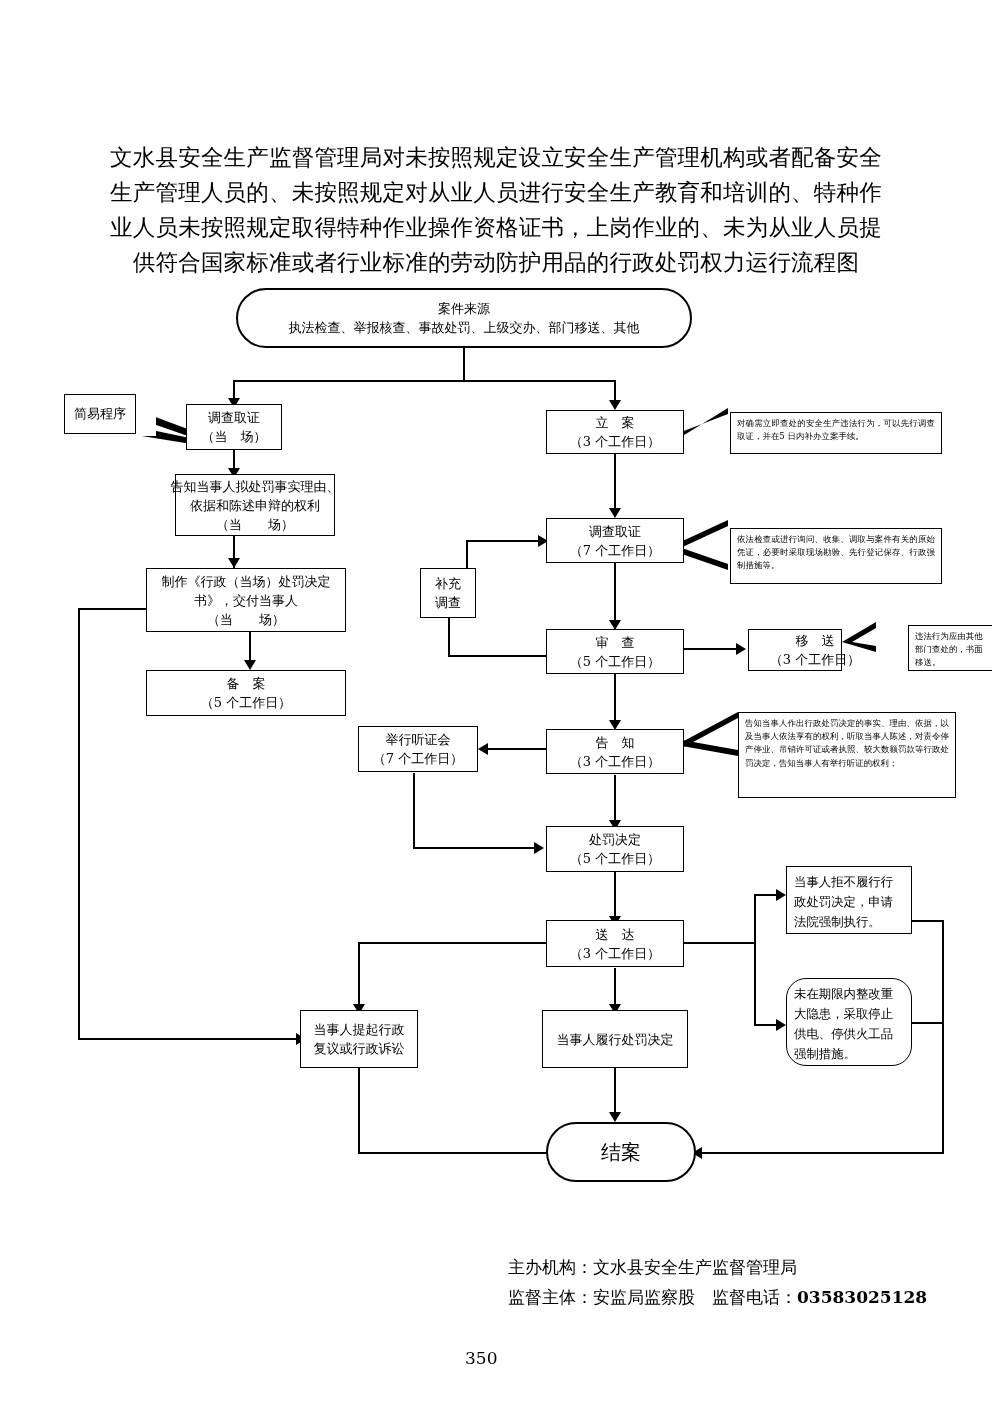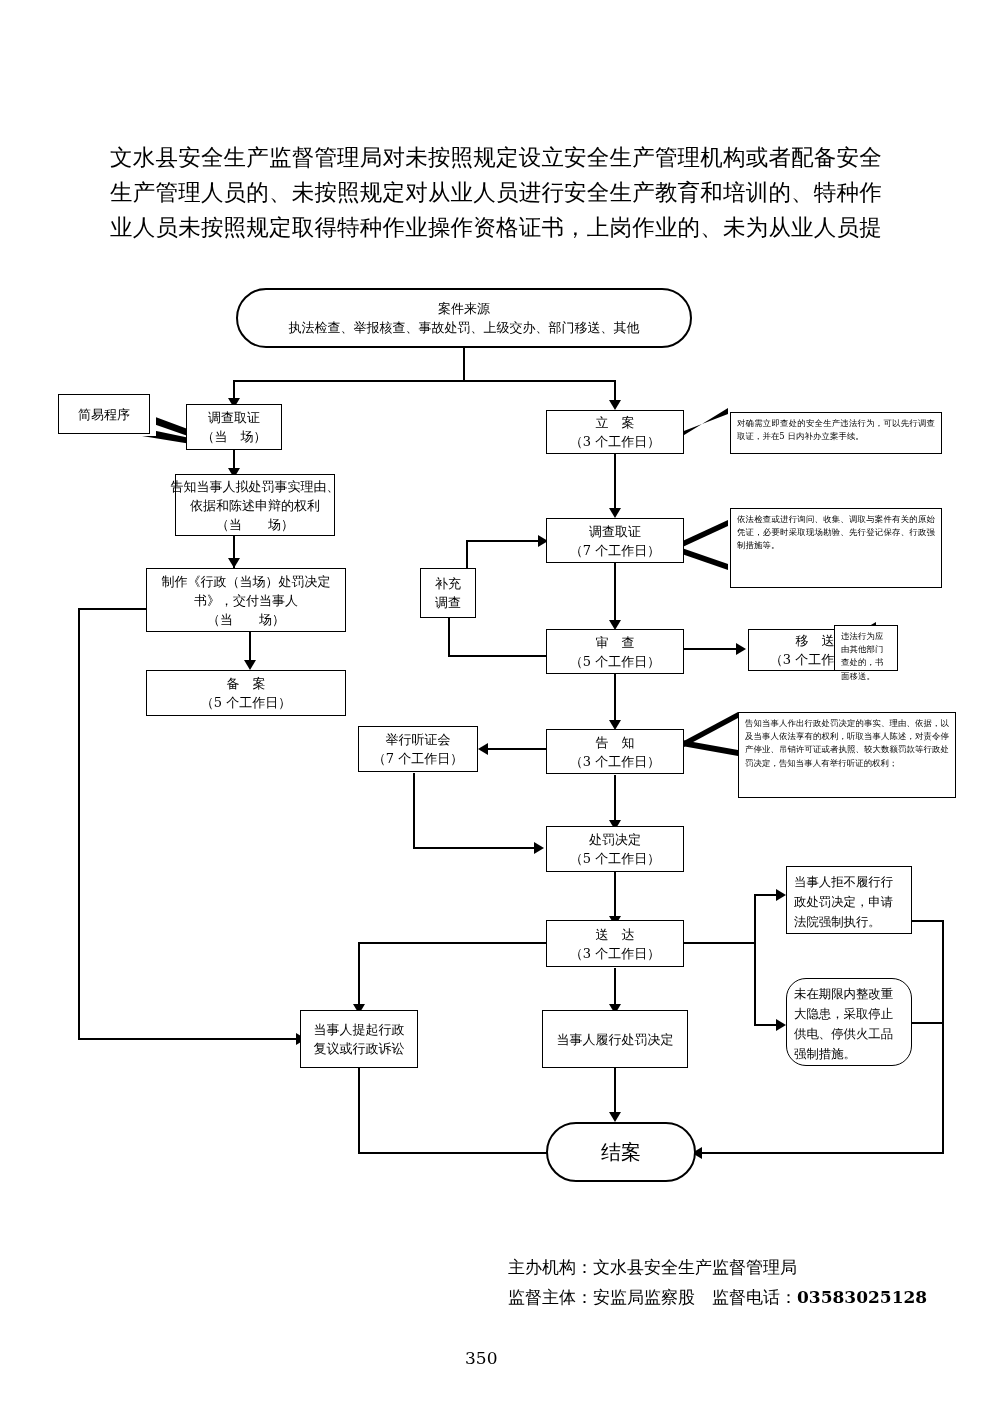--- a/index.html
+++ b/index.html
@@ -104,20 +104,21 @@
 </style>
 </head>
 <body>
 
 <div id="page">
 
   <div class="title">
     <div>文水县安全生产监督管理局对未按照规定设立安全生产管理机构或者配备安全</div>
     <div>生产管理人员的、未按照规定对从业人员进行安全生产教育和培训的、特种作</div>
     <div>业人员未按照规定取得特种作业操作资格证书，上岗作业的、未为从业人员提</div>
+    <div class="last">供符合国家标准或者行业标准的劳动防护用品的行政处罚权力运行流程图</div>
   </div>
 
   <div class="conn v" style="left:463px;top:348px;height:32px;"></div>
 
   <div class="conn h" style="left:233px;top:380px;width:383px;"></div>
 
   <div class="conn v" style="left:233px;top:380px;height:20px;"></div>
   <div class="arrow ad" style="left:228px;top:398px;"></div>
 
   <div class="conn v" style="left:614px;top:380px;height:22px;"></div>
@@ -219,21 +220,21 @@
     <polygon points="2,2 88,34 88,40 2,10" fill="#000"></polygon>
     <polygon points="2,18 88,36 88,40 2,26" fill="#000"></polygon>
     <polygon points="2,2 16,2 16,26 2,26" fill="#fff" stroke="#000" stroke-width="0"></polygon>
   </svg>
 
   <div class="node term" style="left:236px;top:288px;width:456px;height:60px;">
     <div class="ln">案件来源</div>
     <div class="ln">执法检查、举报核查、事故处罚、上级交办、部门移送、其他</div>
   </div>
 
-  <div class="node" style="left:58px;top:394px;width:92px;height:40px;">
+  <div class="node" style="left:64px;top:394px;width:72px;height:40px;font-family:Liberation Mono, monospace;">
     <div class="ln">简易程序</div>
   </div>
 
   <div class="node" style="left:186px;top:404px;width:96px;height:46px;">
     <div class="ln">调查取证</div>
     <div class="ln">（当　场）</div>
   </div>
 
   <div class="node" style="left:143px;top:474px;width:160px;height:62px;margin-left:32px;">
     <div class="ln">告知当事人拟处罚事实理由、</div>
@@ -315,25 +316,25 @@
   </div>
 
   <div class="node term" style="left:546px;top:1122px;width:150px;height:60px;font-size:20px;">
     <div class="ln">结案</div>
   </div>
 
   <div class="note" style="left:730px;top:412px;width:212px;height:42px;">
     <span>对确需立即查处的安全生产违法行为，可以先行调查取证，并在5 日内补办立案手续。</span>
   </div>
 
-  <div class="note" style="left:730px;top:508px;width:212px;height:80px;">
+  <div class="note" style="left:730px;top:528px;width:212px;height:56px;">
     <span>依法检查或进行询问、收集、调取与案件有关的原始凭证，必要时采取现场勘验、先行登记保存、行政强制措施等。</span>
   </div>
 
-  <div class="note" style="left:834px;top:625px;width:64px;height:46px;text-align:left;">
+  <div class="note" style="left:908px;top:625px;width:85px;height:46px;text-align:left;">
     <span>违法行为应由其他部门查处的，书面移送。</span>
   </div>
 
   <div class="note" style="left:738px;top:712px;width:218px;height:86px;">
     <span>告知当事人作出行政处罚决定的事实、理由、依据，以及当事人依法享有的权利，听取当事人陈述，对责令停产停业、吊销许可证或者执照、较大数额罚款等行政处罚决定，告知当事人有举行听证的权利；</span>
   </div>
 
   <div class="footer" style="left:508px;top:1252px;">
     <span>主办机构：文水县安全生产监督管理局</span>
   </div>

